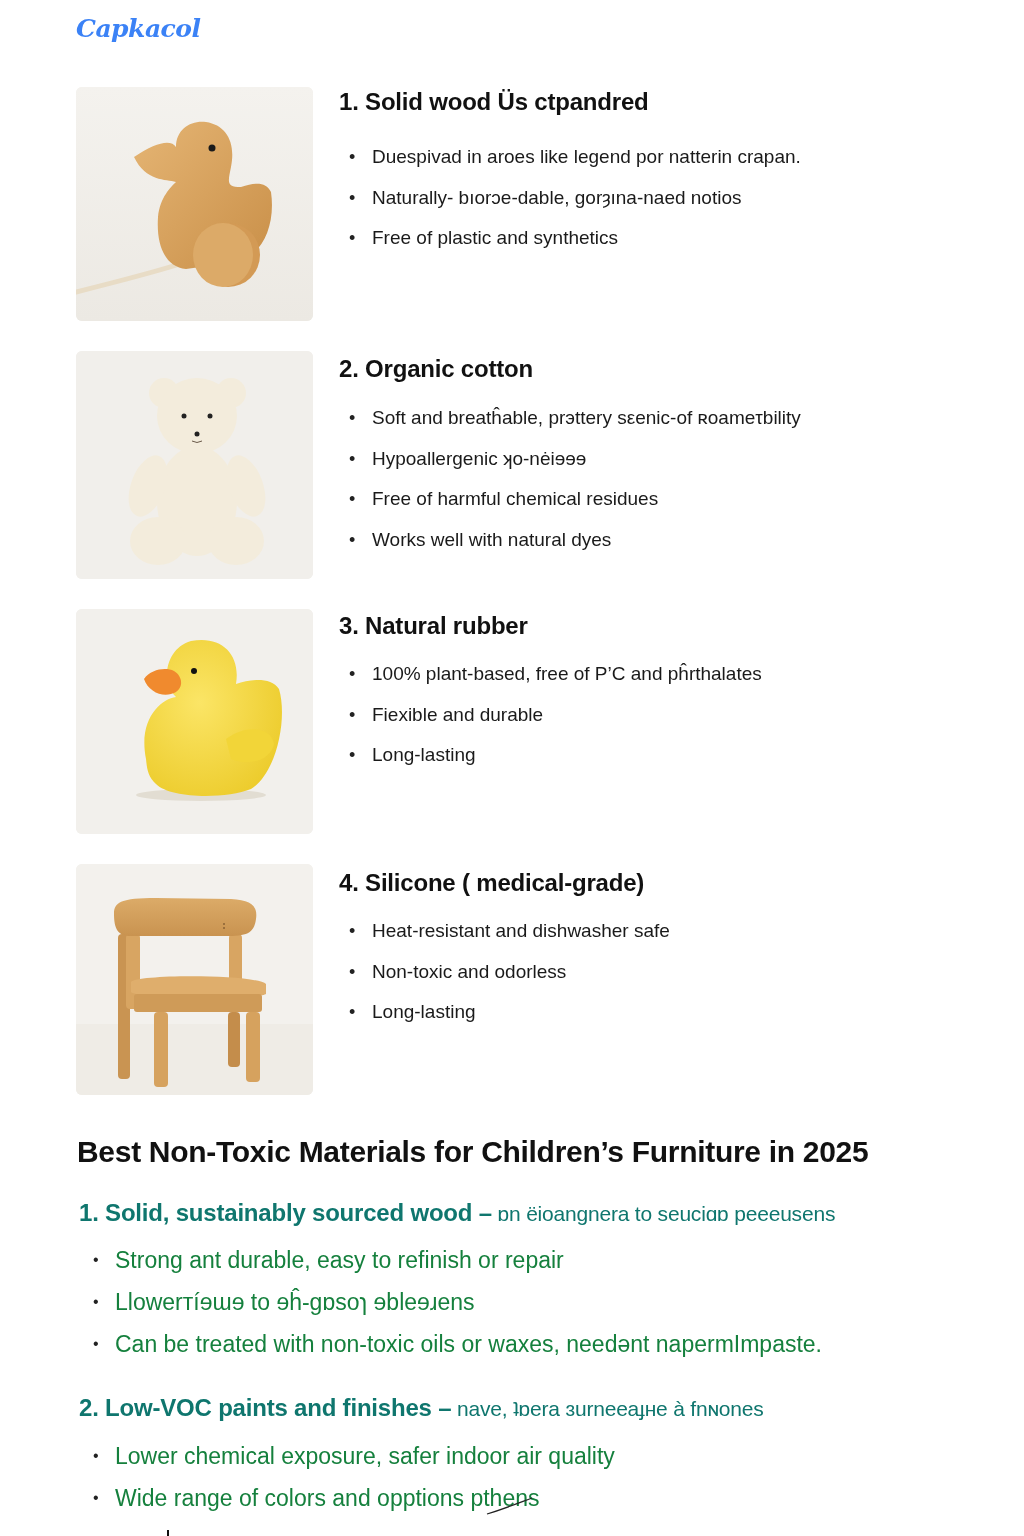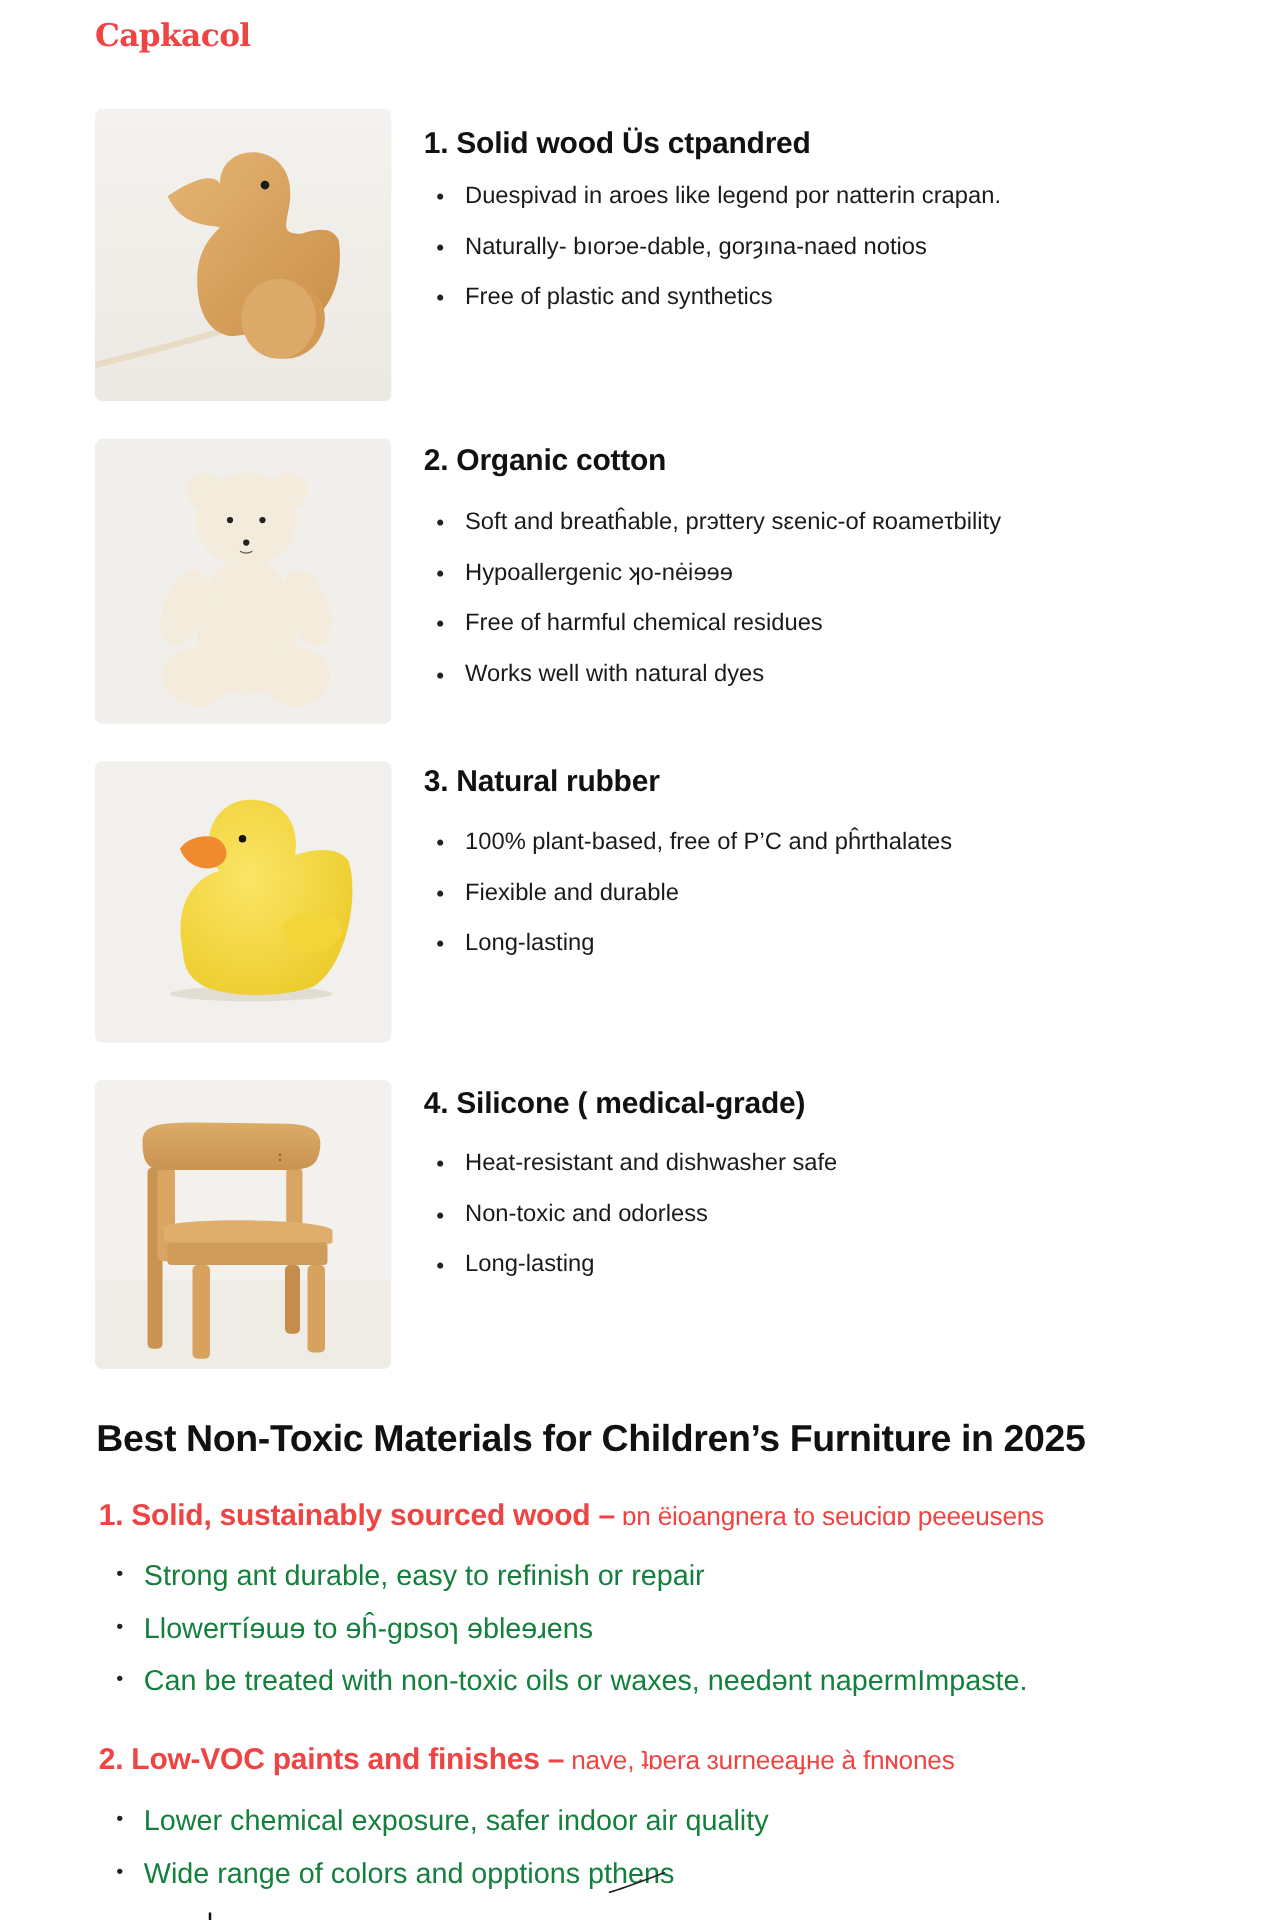--- a/index.html
+++ b/index.html
@@ -1,30 +1,30 @@
 <!DOCTYPE html>
 <html><head>
   <meta charset="utf-8">
   <style>
     * { box-sizing: border-box; margin: 0; padding: 0; }
     html, body { width: 1024px; height: 1536px; background: #ffffff; overflow: hidden; }
     body { font-family: "Liberation Sans", "DejaVu Sans", sans-serif; color: #111111; position: relative; }
 
-    .site-title { position: absolute; left: 76px; top: 14px; font-family: "DejaVu Serif", serif; font-weight: bold; font-size: 25px; letter-spacing: -0.5px; color: #ef4444; }
+    .site-title { position: absolute; left: 76px; top: 14px; font-family: "DejaVu Serif", serif; font-weight: bold; font-size: 25px; letter-spacing: -0.5px; color: #3b82f6; font-style: italic; }
 
     .card { position: absolute; left: 76px; width: 237px; border-radius: 6px; background: #f2f0ec; overflow: hidden; }
     .card svg { display: block; width: 100%; height: 100%; }
 
     .mat-title { position: absolute; left: 339px; font-size: 24px; font-weight: bold; color: #111; letter-spacing: -0.2px; }
     .mat-list { position: absolute; left: 349px; list-style: none; }
     .mat-list li { position: relative; padding-left: 23px; font-size: 19px; color: #1a1a1a; height: 40.5px; line-height: 22px; white-space: nowrap; }
     .mat-list li::before { content: "•"; position: absolute; left: 0; top: 0; font-size: 18px; color: #222; }
 
     .section-heading { position: absolute; left: 77px; top: 1135px; font-size: 30px; font-weight: bold; color: #111; letter-spacing: -0.3px; }
-    .sub-heading { position: absolute; left: 79px; font-size: 24px; color: #ef4444; white-space: nowrap; letter-spacing: -0.2px; }
+    .sub-heading { position: absolute; left: 79px; font-size: 24px; color: #0f766e; white-space: nowrap; letter-spacing: -0.2px; }
     .sub-heading .strong { font-weight: bold; }
     .sub-heading .rest { font-weight: normal; font-size: 21px; }
     .sub-list { position: absolute; left: 93px; list-style: none; }
     .sub-list li { position: relative; padding-left: 22px; font-size: 23px; color: #15803d; height: 42px; line-height: 22px; white-space: nowrap; }
     .sub-list li::before { content: "•"; position: absolute; left: 0; top: 0; font-size: 16px; color: #222; }
 
     .scribble { position: absolute; left: 486px; top: 1496px; }
     .stray-mark { position: absolute; left: 167px; top: 1530px; width: 2px; height: 6px; background: #111; }
   </style>
 </head>
@@ -46,21 +46,21 @@
     </defs>
     <rect width="237" height="234" fill="url(#bg1)"></rect>
     <path d="M0 205 C 40 195, 80 185, 110 175" stroke="#e8dcc6" stroke-width="5" fill="none" stroke-linecap="round"></path>
     <path d="M58 70 C 80 55, 95 52, 100 60 C 100 42, 115 33, 130 35 C 150 38, 160 55, 155 80 C 152 95, 150 100, 165 100 C 180 95, 190 95, 195 105 C 200 140, 185 170, 160 175 L 110 182 C 90 180, 80 160, 82 130 C 84 110, 95 100, 100 95 C 90 92, 70 95, 58 70 Z" fill="url(#wd1)"></path>
     <ellipse cx="152" cy="168" rx="32" ry="32" fill="#d39a55"></ellipse>
     <ellipse cx="147" cy="168" rx="30" ry="32" fill="#dcaa68"></ellipse>
     <circle cx="136" cy="61" r="3.5" fill="#1a1a1a"></circle>
   </svg>
 </div>
 
-<div class="mat-title" style="top:101px;">1. Solid wood Üs ctpandred</div>
+<div class="mat-title" style="top:88px;">1. Solid wood Üs ctpandred</div>
 <ul class="mat-list" style="top:146px;">
   <li>Duespivad in aroes like legend por natterin crapan.</li>
   <li>Naturally- bıorɔe-dable, gorȝına-naed notios</li>
   <li>Free of plastic and synthetics</li>
 </ul>
 
 <div class="card" style="top:351px;height:228px;">
   <svg viewBox="0 0 237 228">
     <rect width="237" height="228" fill="#f1efeb"></rect>
     <g fill="#f3ecdc">

